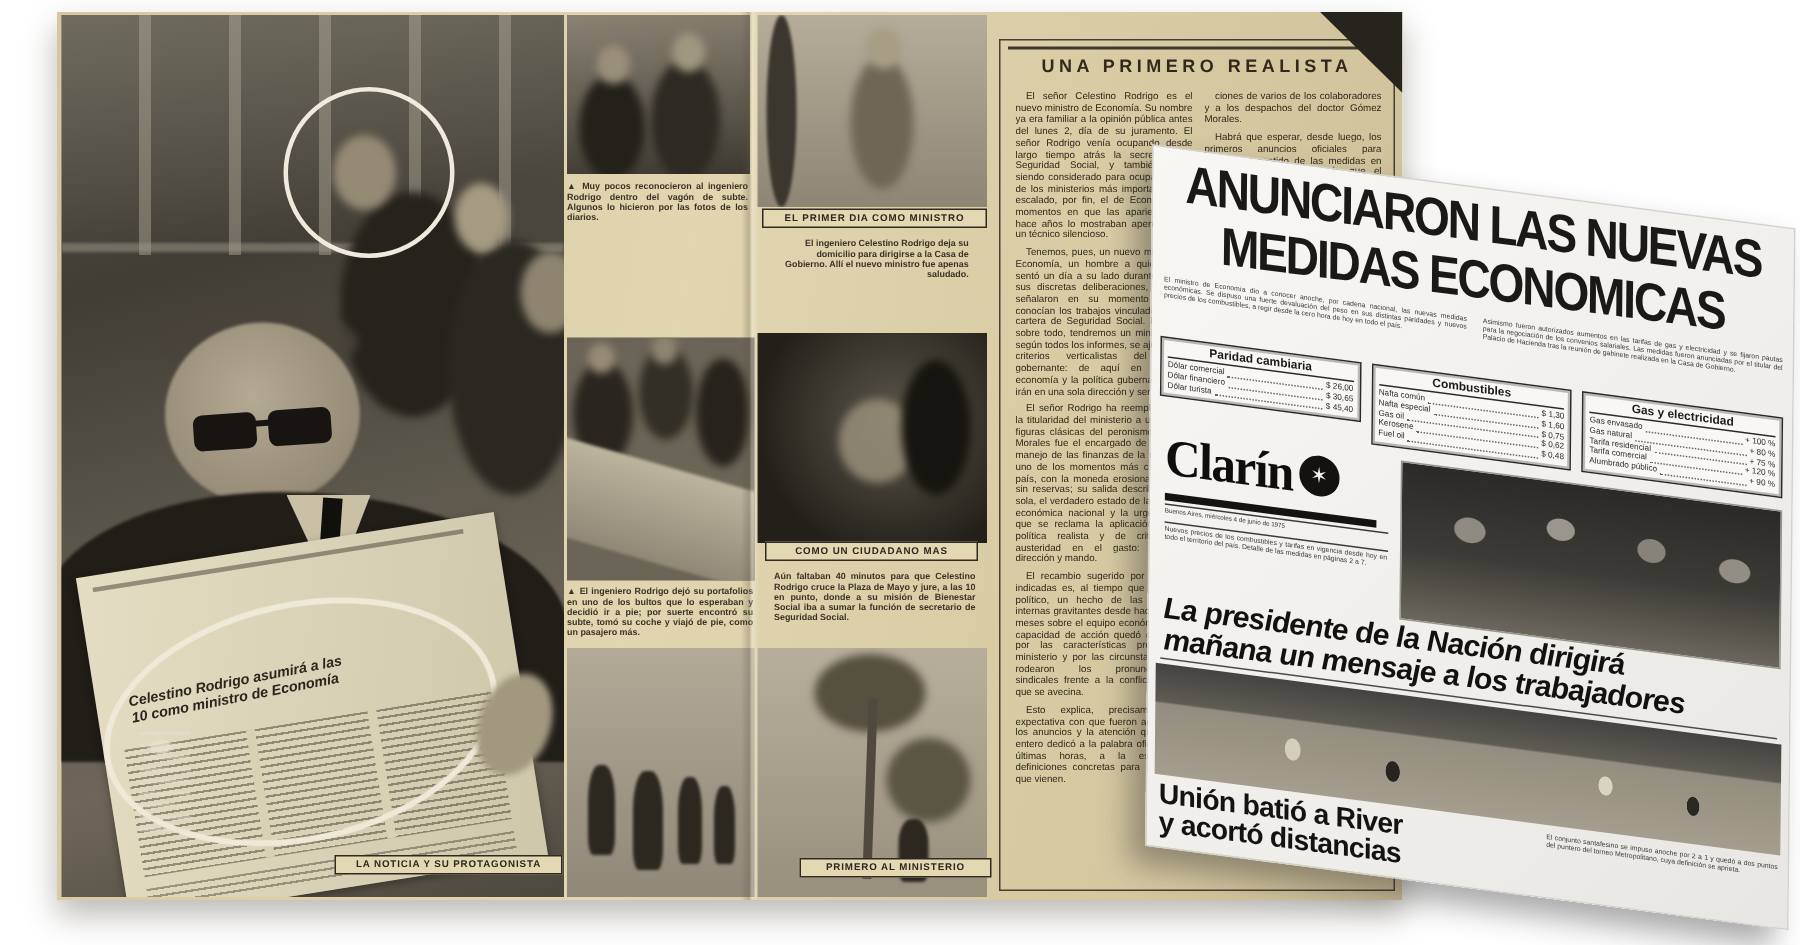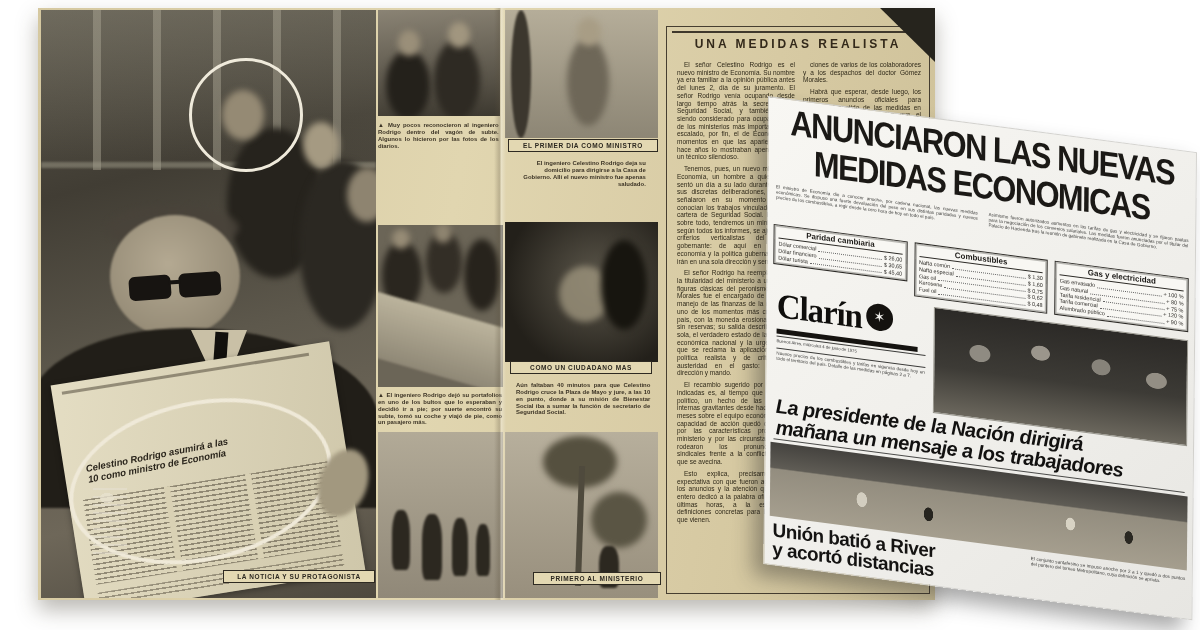--- a/index.html
+++ b/index.html
@@ -231,21 +231,21 @@
     <div class="photo abs ph-b3">
       <div class="crown"></div>
       <div class="trunk"></div>
       <div class="blob" style="left:86px;top:60px;width:56px;height:56px;background:#5a5544;"></div>
       <div class="fig" style="left:94px;top:114px;width:20px;height:42px;"></div>
     </div>
     <div class="badge" style="left:495px;top:564px;width:118px;">PRIMERO AL MINISTERIO</div>
 
     <div class="artbox">
       <div class="art-rule"></div>
-      <div class="art-title">UNA MEDIDAS REALISTA</div>
+      <div class="art-title">UNA PRIMERO REALISTA</div>
       <div class="artcol" id="article-col1">
           <p>El señor Celestino Rodrigo es el nuevo ministro de Economía. Su nombre ya era familiar a la opinión pública antes del lunes 2, día de su juramento. El señor Rodrigo venía ocupando desde largo tiempo atrás la secretaría de Seguridad Social, y también venía siendo considerado para ocupar alguno de los ministerios más importantes. Ha escalado, por fin, el de Economía, en momentos en que las apariencias de hace años lo mostraban apenas como un técnico silencioso.</p>
           <p>Tenemos, pues, un nuevo ministro de Economía, un hombre a quien Perón sentó un día a su lado durante una de sus discretas deliberaciones, como lo señalaron en su momento quienes conocían los trabajos vinculados con la cartera de Seguridad Social. Pero, por sobre todo, tendremos un ministro que, según todos los informes, se ajusta a los criterios verticalistas del equipo gobernante: de aquí en más, la economía y la política gubernamentales irán en una sola dirección y sentido.</p>
           <p>El señor Rodrigo ha reemplazado en la titularidad del ministerio a una de las figuras clásicas del peronismo. Gómez Morales fue el encargado de asumir el manejo de las finanzas de la nación en uno de los momentos más críticos del país, con la moneda erosionada y casi sin reservas; su salida describe, por sí sola, el verdadero estado de la situación económica nacional y la urgencia con que se reclama la aplicación de una política realista y de criterios de austeridad en el gasto: precisión, dirección y mando.</p>
           <p>El recambio sugerido por las cifras indicadas es, al tiempo que un hecho político, un hecho de las tensiones internas gravitantes desde hace algunos meses sobre el equipo económico, cuya capacidad de acción quedó disminuida por las características propias del ministerio y por las circunstancias que rodearon los pronunciamientos sindicales frente a la conflictiva etapa que se avecina.</p>
           <p>Esto explica, precisamente, la expectativa con que fueron aguardados los anuncios y la atención que el país entero dedicó a la palabra oficial en las últimas horas, a la espera de definiciones concretas para los meses que vienen.</p>
         </div>
       <div class="artcol" id="article-col2">
           <p>ciones de varios de los colaboradores y a los despachos del doctor Gómez Morales.</p>
           <p>Habrá que esperar, desde luego, los primeros anuncios oficiales para conocer el sentido de las medidas en preparación y la orientación que el nuevo ministro quiera imprimir a la política de precios e ingresos, cuyo examen constituye la clave del momento económico.</p>

